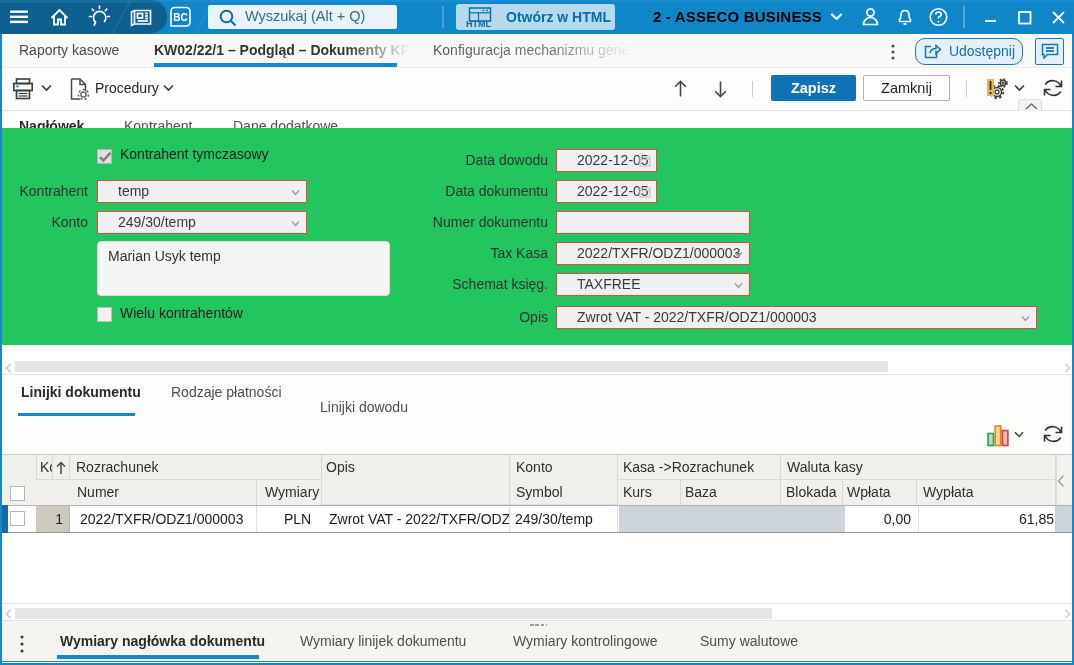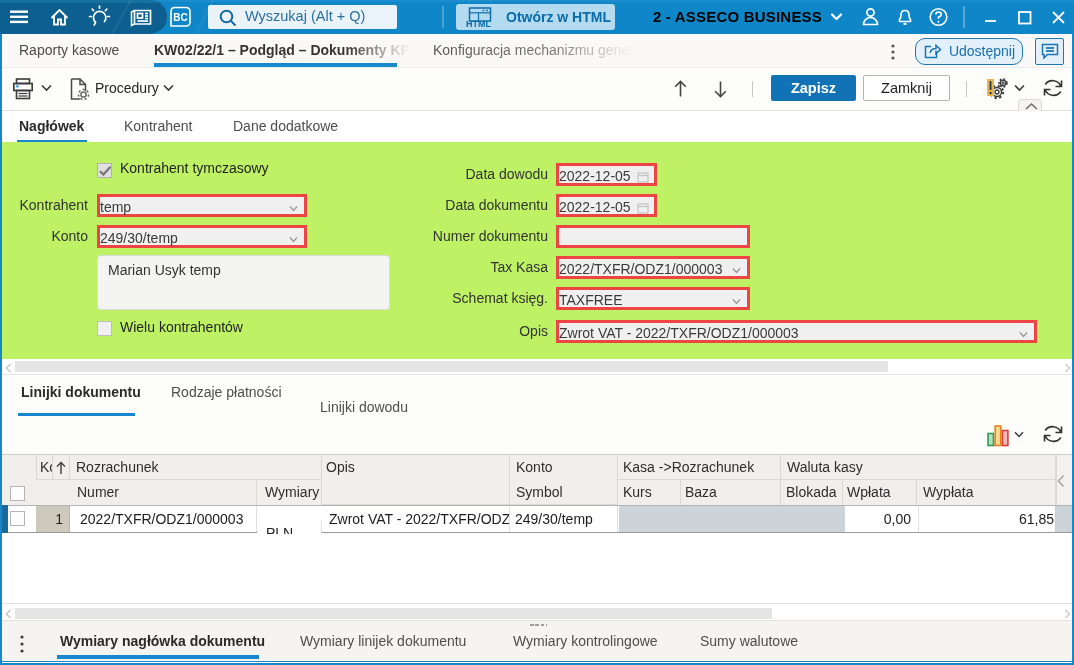--- a/index.html
+++ b/index.html
@@ -31,23 +31,23 @@
   #zamknij { left:861px; top:7px; width:87px; height:26px; background:#fff; border:1px solid #b3b3b3; color:#222; font-size:14.5px; text-align:center; line-height:24px; border-radius:2px; }
   .vsep { position:absolute; width:1px; height:16px; background:#c9c9c9; top:13px; }
 
   
   #formtabs { left:0; top:111px; width:1074px; height:33px; background:#fff; border-left:2px solid #1787c8; border-right:2px solid #1787c8; }
   #formtabs .ftab { position:absolute; top:0; font-size:14px; line-height:30px; color:#4e4e4e; }
   #formtabs .factive { color:#2b2b2b; font-weight:bold; }
   #funderline { position:absolute; left:15px; top:29px; width:70px; height:3px; background:#1787cf; }
 
   
-  #formarea { left:0; top:142px; width:1074px; height:217px; background:#bef264; border-left:2px solid #1787c8; border-right:2px solid #1787c8; }
+  #formarea { left:0; top:128px; width:1074px; height:217px; background:#22c55e; border-left:2px solid #1787c8; border-right:2px solid #1787c8; }
   .flabel { position:absolute; font-size:14px; color:#333; text-align:right; line-height:23px; }
-  .fld { position:absolute; height:23px; background:#f0f0f0; border:3px solid #ef4444; font-size:14px; color:#3a3a3a; line-height:21px; padding-left:0; }
+  .fld { position:absolute; height:23px; background:#f0f0f0; border:1px solid #ef4444; font-size:14px; color:#3a3a3a; line-height:21px; padding-left:20px; }
   .chev { position:absolute; width:9px; height:9px; }
 
   
   .hscroll { position:absolute; background:#fff; }
   .hthumb { position:absolute; background:#e5e5e5; }
 
   
   #lowtabs { left:0; top:374px; width:1074px; height:42px; background:#fdfdfc; border-left:2px solid #1787c8; border-right:2px solid #1787c8; border-top:1px solid #e8e6e4;}
   #lowtabs .ltab { position:absolute; font-size:14px; color:#4e4e4e; }
   #lunderline { position:absolute; left:16px; top:38px; width:117px; height:3px; background:#1787cf; }
@@ -383,21 +383,21 @@
   <div class="cbx" style="left:8px; top:31px;"></div>
   <svg class="abs" style="left:1054px; top:19px;" width="10" height="14" viewBox="0 0 10 14" fill="none" stroke="#a8a8a8" stroke-width="1.6">
       <path d="M7.5,1.5 L2.5,7 L7.5,12.5"></path>
     </svg>
 
   <div class="abs" style="left:0px; top:50px; width:1070px; height:28px; background:#fff; border-top:1px solid #b3b3b3; border-bottom:1px solid #9a9a9a;"></div>
   <div class="abs" style="left:0px; top:50px; width:6px; height:28px; background:#19689f;"></div>
   <div class="cbx" style="left:8px; top:56px;"></div>
   <div class="dcell" style="left:34px; top:51px; width:34px; height:26px; background:#cdc9bd; color:#222; text-align:right; padding:0 6px 0 0; border-right:1px solid #b9b6ad;">1</div>
   <div class="dcell" style="left:68px; top:51px; width:187px; height:26px; padding-left:10px;">2022/TXFR/ODZ1/000003</div>
-  <div class="dcell" style="left:255px; top:51px; width:65px; height:26px; padding-left:9px;margin-top:14px;">PLN</div>
+  <div class="dcell" style="left:273px; top:51px; width:65px; height:26px; padding-left:9px;">PLN</div>
   <div class="dcell" style="left:320px; top:51px; width:188px; height:26px; padding-left:7px;">Zwrot VAT - 2022/TXFR/ODZ</div>
   <div class="dcell" style="left:508px; top:51px; width:108px; height:26px; padding-left:5px;">249/30/temp</div>
   <div class="dcell" style="left:617px; top:51px; width:226px; height:26px; background:#ccd3d9; border-right:none;"></div>
   <div class="dcell" style="left:843px; top:51px; width:74px; height:26px; text-align:right; padding:0 7px 0 0;">0,00</div>
   <div class="dcell" style="left:917px; top:51px; width:137px; height:26px; text-align:right; padding:0 1px 0 0; border-right:1px solid #c8cfd5;">61,85</div>
   <div class="abs" style="left:1054px; top:51px; width:16px; height:26px; background:#ccd3d9;"></div>
 </div>
 
 <div class="abs" id="white2"></div>
 

